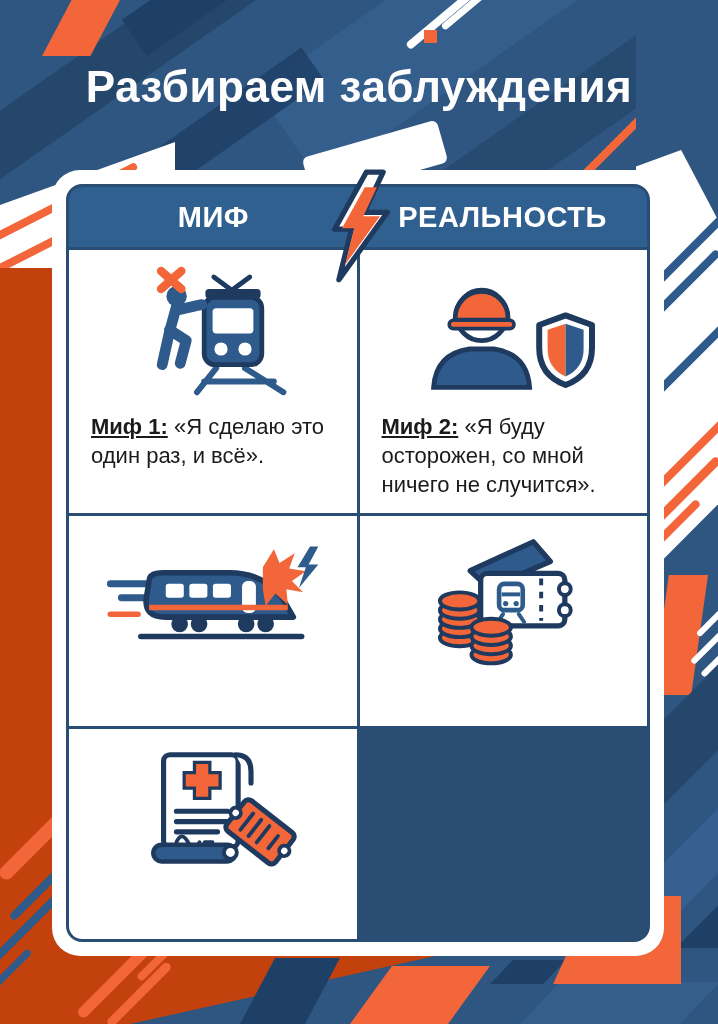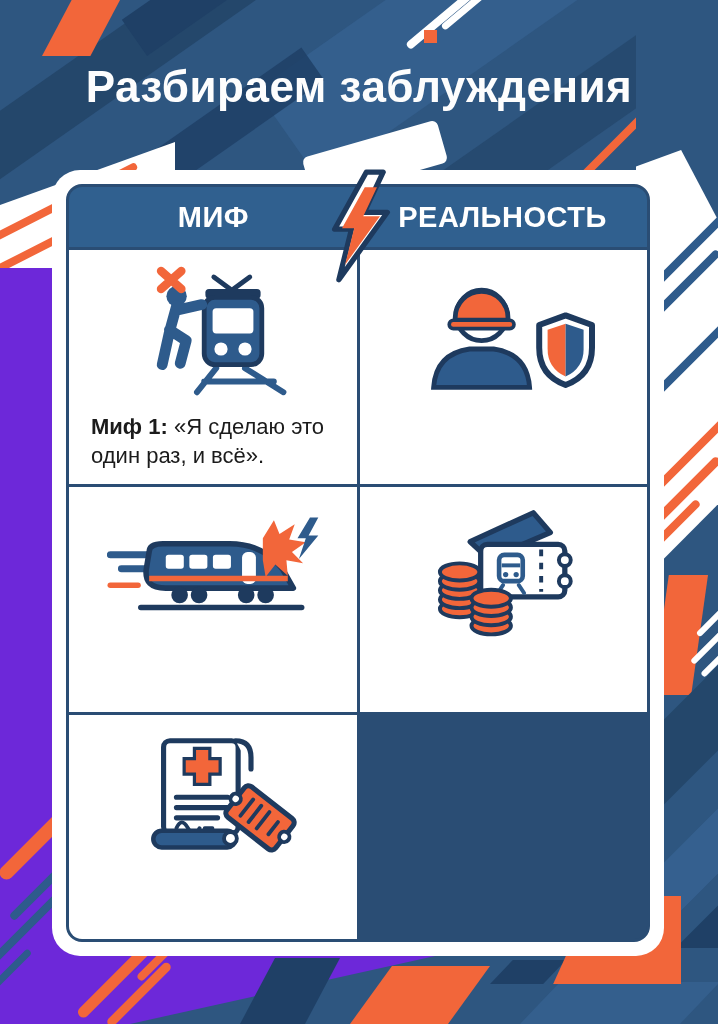--- a/index.html
+++ b/index.html
@@ -2,21 +2,21 @@
 <html style="--background-blue: #2e5680; --navy: #1e3a5e; --navy-band: #24476b; --navy-deep: #1f4066; --light-blue: #3a689a; --icon-blue: #2e5b8c; --orange: #f2663a; --header-blue: #30608f; --card-border: #2a4d74; --card-bg: #ffffff; --text-dark: #1b1b1b;"><head>
 <meta charset="utf-8">
 <style>
   :root{
     --background-blue:#2e5680; --navy:#1e3a5e; --navy-band:#24476b; --navy-deep:#1f4066;
     --light-blue:#3a689a; --icon-blue:#2e5b8c; --orange:#f2663a; --header-blue:#30608f;
     --card-border:#2a4d74; --card-bg:#ffffff; --text-dark:#1b1b1b;
   }
   html,body{margin:0;padding:0;}
   body{font-family:"Liberation Sans", sans-serif;}
-  .stage{position:relative;width:718px;height:1024px;overflow:hidden;background:#6d28d9;}
+  .stage{position:relative;width:718px;height:1024px;overflow:hidden;background:#c2410c;}
   .abs{position:absolute;}
   .bar{position:absolute;border-radius:6px;}
   
   .bg-top{position:absolute;left:0;top:0;width:718px;height:268px;background:var(--background-blue);overflow:hidden;}
   .bg-right{position:absolute;left:636px;top:0;width:82px;height:1024px;background:var(--background-blue);overflow:hidden;}
   .bg-bottom{position:absolute;left:0;top:946px;width:718px;height:78px;overflow:hidden;}
   
   .title{position:absolute;left:0;top:62px;width:718px;text-align:center;color:#fdfdfd;
          font-size:44px;font-weight:700;letter-spacing:.5px;z-index:3;}
   
@@ -24,21 +24,21 @@
         border-radius:28px;padding:14px;box-sizing:border-box;z-index:4;}
   .card-inner{width:100%;height:100%;box-sizing:border-box;border:3px solid var(--card-border);
         border-radius:16px;overflow:hidden;background:var(--card-border);
         display:grid;grid-template-rows:60px 1fr 1fr 1fr;grid-template-columns:1fr 1fr;gap:3px;}
   .hdr{grid-column:1 / 3;background:var(--header-blue);display:flex;color:#fff;
        font-size:29px;font-weight:700;letter-spacing:.5px;}
   .hdr-half{flex:1;display:flex;align-items:center;justify-content:center;}
   .cell{background:#fff;padding:8px 18px 14px 22px;display:flex;flex-direction:column;}
   .icon-wrap{height:146px;display:flex;align-items:center;justify-content:center;}
   .cell-text{width:240px;margin-top:8px;font-size:22px;line-height:1.32;color:var(--text-dark);}
-  .cell-text b{font-weight:700;}
+  .cell-text b{font-weight:700;text-decoration:underline;}
   .bolt{position:absolute;left:324px;top:168px;width:74px;height:116px;z-index:5;}
   svg{display:block;}
   .o{fill:var(--orange);} .b{fill:var(--icon-blue);} .n{fill:var(--navy);} .w{fill:#fff;} .nf{fill:none;}
   .sn{stroke:var(--navy);} .sb{stroke:var(--icon-blue);} .so{stroke:var(--orange);} .sw{stroke:#fff;}
   .rc{stroke-linecap:round;stroke-linejoin:round;}
 </style>
 </head>
 <body>
 
 <div class="stage">
@@ -132,20 +132,23 @@
         <div class="icon-wrap">
           <svg width="186" height="126" viewBox="0 0 155 102">
             <path class="b sn" stroke-width="4" d="M18 98 Q20 70 48 66 H68 Q96 70 98 98 Z"></path>
             <circle class="w sn" stroke-width="4" cx="58" cy="38" r="21"></circle>
             <path class="o sn" stroke-width="4" d="M36 40 a22 22 0 0 1 44 0 v2 H36 Z"></path>
             <rect class="o sn" stroke-width="3" x="31" y="42" width="54" height="7" rx="3.5"></rect>
             <path class="w sn rc" stroke-width="5" d="M106 46 l22 -8 22 8 v19 q0 23 -22 31 q-22 -8 -22 -31 Z"></path>
             <path class="o" d="M128 45 v44 q-15 -7 -15 -23 v-16 Z"></path>
             <path class="b" d="M128 45 v44 q15 -7 15 -23 v-16 Z"></path>
           </svg>
+        </div>
+        <div class="cell-text">
+          <b>Миф 2:</b> <span>«Я буду осторожен, со мной ничего не случится».</span>
         </div>
       </div>
 
       <div class="cell">
         <div class="icon-wrap">
           <svg width="216" height="104" viewBox="0 0 155 75">
             <path class="nf sb rc" stroke-width="5" d="M2 28 H36 M10 38 H30"></path>
             <path class="nf so rc" stroke-width="4" d="M2 50 H22"></path>
             <path class="b sn rc" stroke-width="4" d="M30 26 Q30 20 40 20 H88 Q112 20 126 38 L134 52 H42 Q26 52 28 38 Z"></path>
             <rect class="w" x="42" y="28" width="13" height="10" rx="2"></rect>

